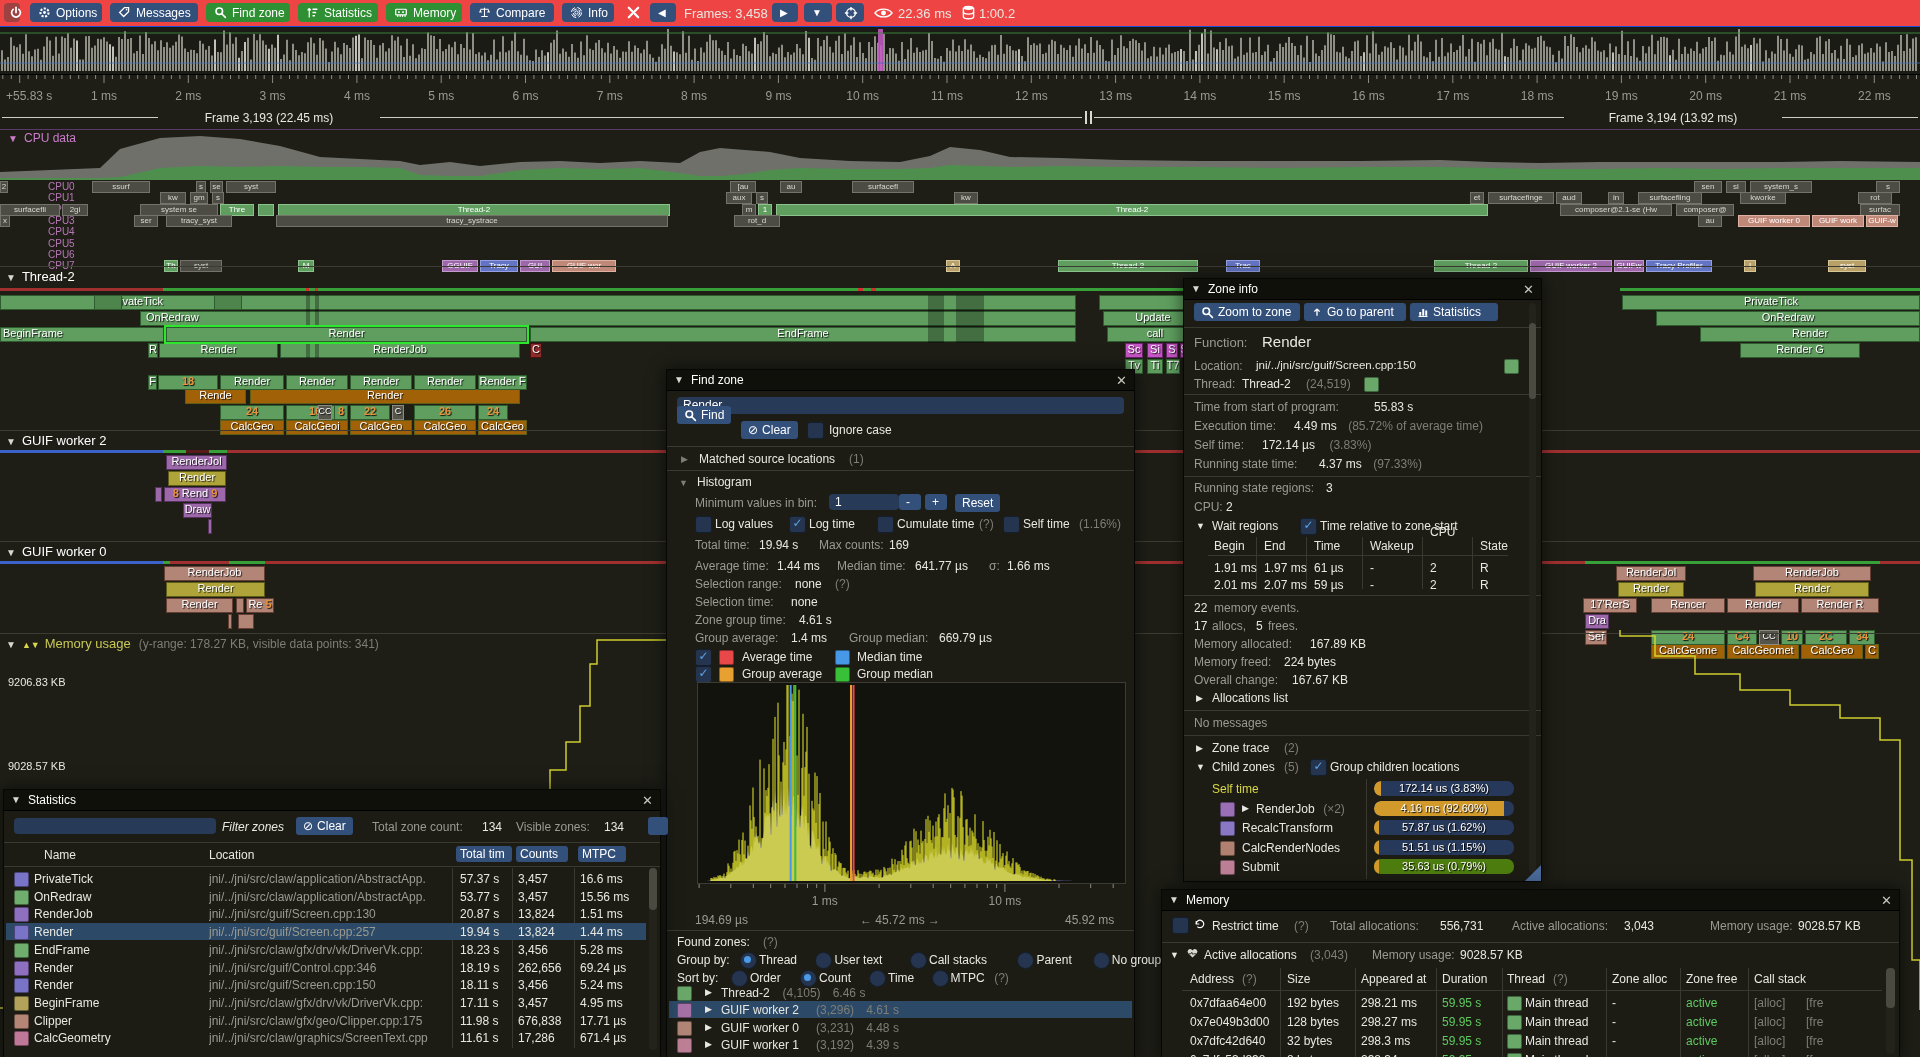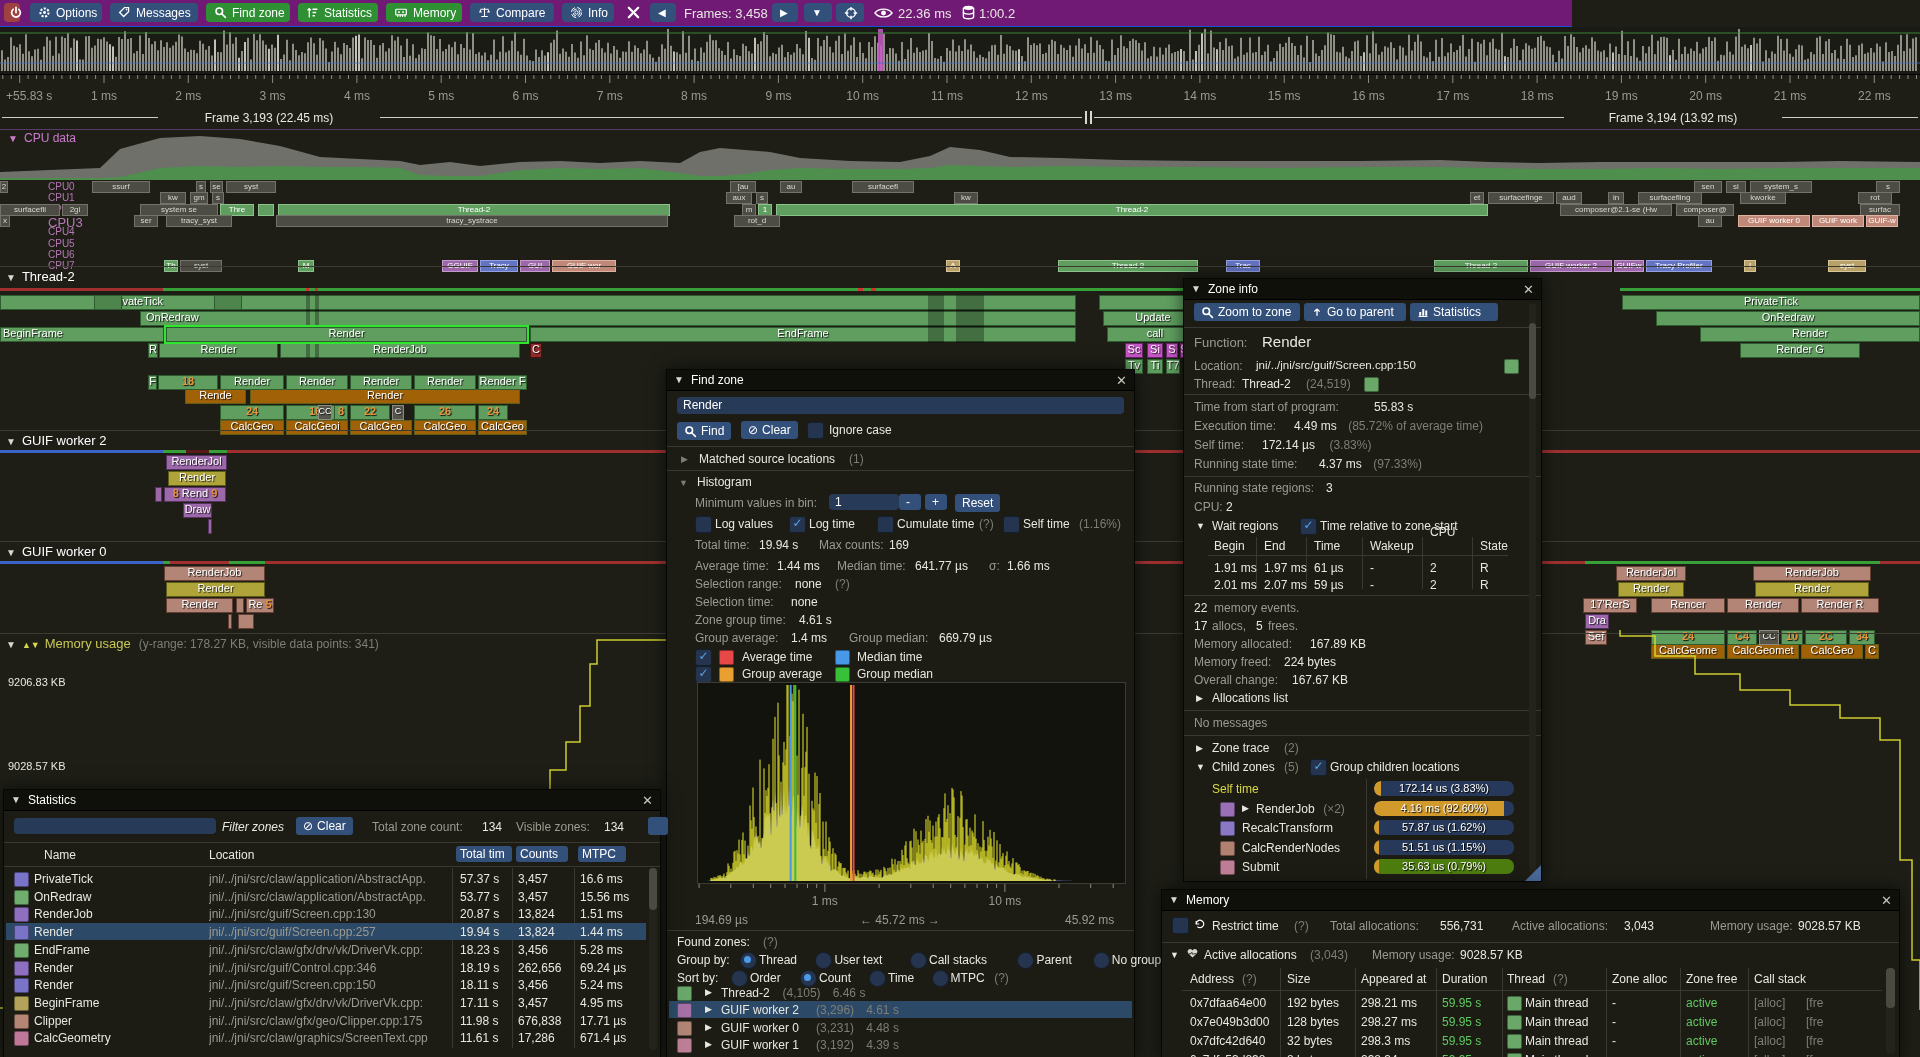--- a/index.html
+++ b/index.html
@@ -1,20 +1,20 @@
 <!DOCTYPE html>
 <html><head>
 <meta charset="utf-8">
 <style>
   html,body{margin:0;padding:0;background:#111;}
   #app{position:relative;width:1920px;height:1057px;overflow:hidden;background:#1e1e17;
        font-family:"Liberation Sans","DejaVu Sans",sans-serif;font-size:12px;color:#e6e6e0;}
   .lab{color:#9a9a90;} .val{color:#e8e8e2;} .dim{color:#7e7e76;} .nowrap{white-space:nowrap;}
   
-  #toolbar{position:absolute;left:0;top:0;width:1572px;height:26px;background:#701a75;border-bottom:5px solid #1d4ed8;}
+  #toolbar{position:absolute;left:0;top:0;width:1920px;height:26px;background:#ef4444;border-bottom:5px solid #1d4ed8;}
   .tbtn{position:absolute;top:3px;height:19px;display:flex;align-items:center;gap:5px;background:#33507b;
         border-radius:4px;color:#fff;font-size:12px;padding:0 8px;white-space:nowrap;}
   .tbtn.green{background:#2e8f33;} .tbtn.red{background:#9e4141;padding:0 5px;}
   .ticon{display:flex;align-items:center;}
   
   .win{position:absolute;background:#1c1c15;border:1px solid #060605;box-shadow:0 0 16px rgba(0,0,0,.6);}
   .win-t{position:absolute;left:0;top:0;right:0;height:20px;background:#10100a;border-bottom:1px solid #000;}
   .wt-tri{position:absolute;left:7px;top:4px;font-size:10px;color:#d8d8d0;}
   .wt-lb{position:absolute;left:24px;top:3px;color:#fff;}
   .wt-x{position:absolute;top:3px;color:#c8c8c0;font-size:13px;}
@@ -251,21 +251,21 @@
       <div class="chip " style="position: absolute; left: 140px; top: 203.6px; width: 76px; height: 10px;">system se</div>
       <div class="chip c-gr" style="position: absolute; left: 220px; top: 203.6px; width: 32px; height: 10px;">Thre</div>
       <div class="chip c-gr" style="position: absolute; left: 258px; top: 203.6px; width: 14px; height: 10px;"></div>
       <div class="chip c-gr" style="position: absolute; left: 278px; top: 203.6px; width: 390px; height: 10px;">Thread-2</div>
       <div class="chip " style="position: absolute; left: 742px; top: 203.6px; width: 12px; height: 10px;">m</div>
       <div class="chip c-gr" style="position: absolute; left: 758px; top: 203.6px; width: 12px; height: 10px;">1</div>
       <div class="chip c-gr" style="position: absolute; left: 776px; top: 203.6px; width: 710px; height: 10px;">Thread-2</div>
       <div class="chip " style="position: absolute; left: 1560px; top: 203.6px; width: 110px; height: 10px;">composer@2.1-se (Hw</div>
       <div class="chip " style="position: absolute; left: 1676px; top: 203.6px; width: 56px; height: 10px;">composer@</div>
       <div class="chip " style="position: absolute; left: 1860px; top: 203.6px; width: 38px; height: 10px;">surfac</div>
-      <div class="nowrap" style="left: 48px; top: 214.9px; color: rgb(182, 120, 182); font-size: 13px; position: absolute;">CPU3</div>
+      <div class="nowrap" style="left: 48px; top: 214.9px; color: rgb(182, 120, 182); font-size: 10px; position: absolute;">CPU3</div>
       <div class="chip " style="position: absolute; left: 0px; top: 214.9px; width: 8px; height: 10px;">x</div>
       <div class="chip " style="position: absolute; left: 134px; top: 214.9px; width: 22px; height: 10px;">ser</div>
       <div class="chip " style="position: absolute; left: 166px; top: 214.9px; width: 64px; height: 10px;">tracy_syst</div>
       <div class="chip " style="position: absolute; left: 276px; top: 214.9px; width: 390px; height: 10px;">tracy_systrace</div>
       <div class="chip " style="position: absolute; left: 734px; top: 214.9px; width: 44px; height: 10px;">rot_d</div>
       <div class="chip " style="position: absolute; left: 1698px; top: 214.9px; width: 22px; height: 10px;">au</div>
       <div class="chip c-sa" style="position: absolute; left: 1738px; top: 214.9px; width: 70px; height: 10px;">GUIF worker 0</div>
       <div class="chip c-sa" style="position: absolute; left: 1812px; top: 214.9px; width: 50px; height: 10px;">GUIF work</div>
       <div class="chip c-sa" style="position: absolute; left: 1866px; top: 214.9px; width: 30px; height: 10px;">GUIF-w</div>
       <div class="nowrap" style="left: 48px; top: 226.2px; color: rgb(182, 120, 182); font-size: 10px; position: absolute;">CPU4</div>
@@ -568,21 +568,21 @@
       </svg>
     </div>
   <div id="panels">
       <div class="win" style="position: absolute; left: 666px; top: 369px; width: 467px; height: 688px; z-index: 10;">
         <div class="win-t">
           <div class="wt-tri">▼</div>
           <div class="wt-lb">Find zone</div>
           <div class="wt-x" style="position: absolute; left: 449px; top: 3px;">✕</div>
         </div>
         <div class="inp" style="position: absolute; left: 10px; top: 27px; width: 435px; height: 15px;">Render</div>
-        <div class="btn" style="position: absolute; left: 10px; top: 52px;">
+        <div class="btn" style="position: absolute; left: 10px; top: 36px;">
           <div class="ticon">
             <svg width="13" height="13" viewBox="0 0 16 16">
               <circle cx="6.5" cy="6.5" r="4" stroke="#fff" stroke-width="2" fill="none"></circle>
               <path d="M9.5 9.5 L14 14" stroke="#fff" stroke-width="2" stroke-linecap="round"></path>
             </svg>
           </div>
           <div class="nowrap" style="position: static; left: 0px; top: 0px;">Find</div>
         </div>
         <div class="btn" style="position: absolute; left: 74px; top: 51px;">
           <div class="nowrap" style="position: static; left: 0px; top: 0px;">⊘</div>

